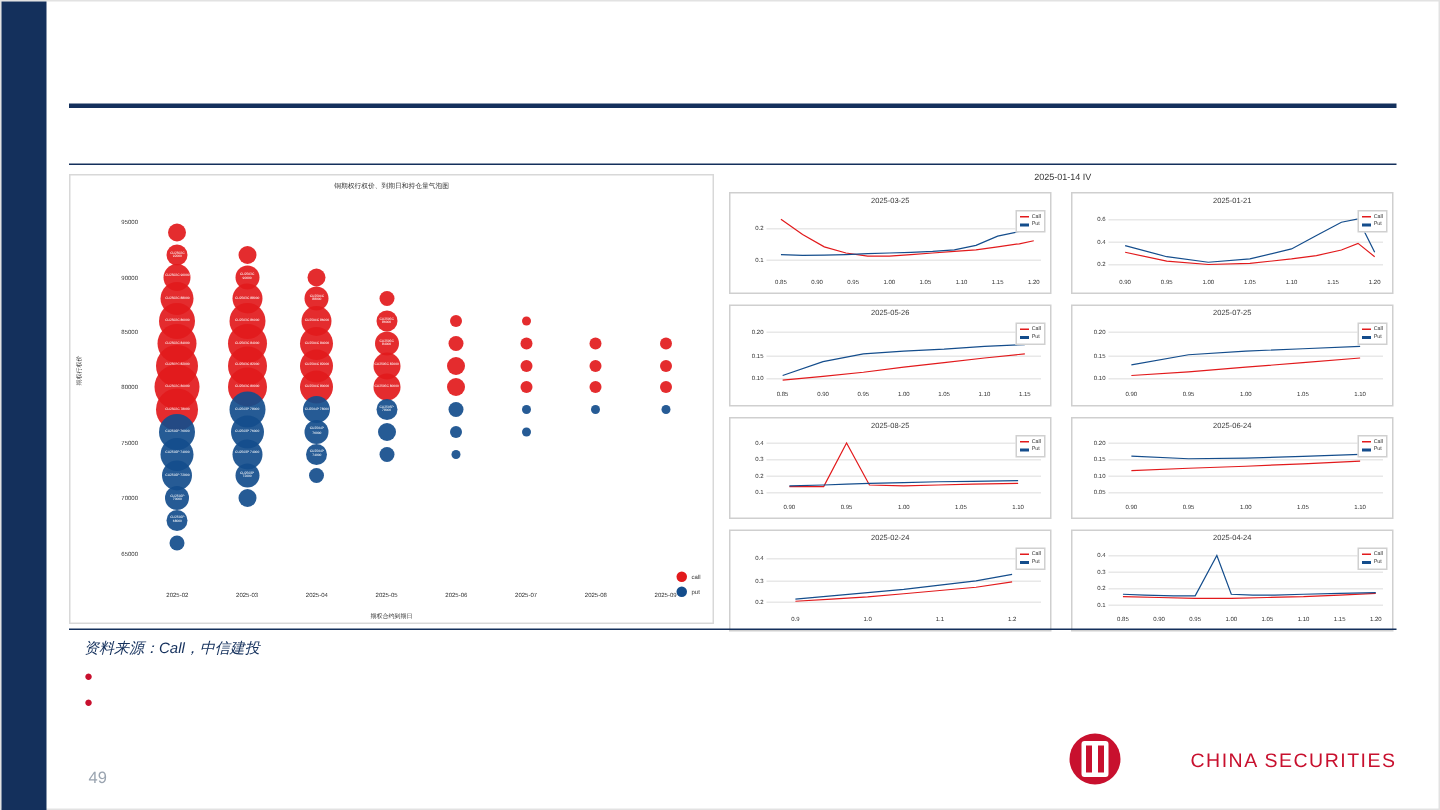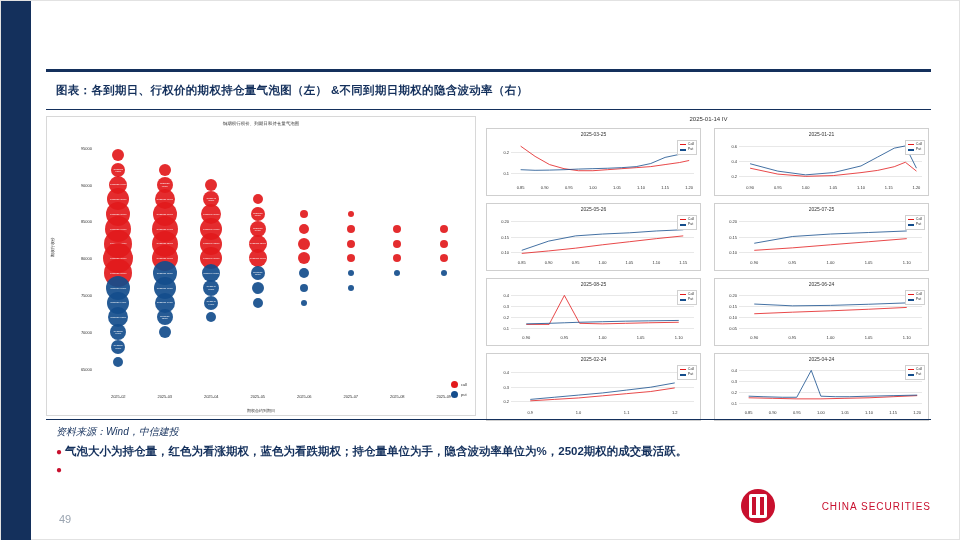--- a/index.html
+++ b/index.html
@@ -157,31 +157,30 @@
     background:#c8102e;position:relative;
   }
   .logo-mark:before{
     content:"";position:absolute;left:8px;top:5px;width:18px;height:24px;
     border:3px solid #fff;border-radius:2px;box-sizing:border-box;
   }
   .logo-mark:after{
     content:"";position:absolute;left:15px;top:5px;width:4px;height:24px;background:#fff;
   }
   .logo-txt-cn{font-size:16px;font-weight:bold;color:#c8102e;letter-spacing:1px;}
-  .logo-txt-en{font-size:10px;color:#c8102e;letter-spacing:1px;margin-left:40px;}
+  .logo-txt-en{font-size:13px;color:#c8102e;letter-spacing:1px;margin-left:40px;}
 </style>
 </head>
 <body>
 
 <div class="slide">
 
   <div class="left-bar"></div>
 
   <div class="title-rule"></div>
-  <div class="subtitle">图表：各到期日、行权价的期权持仓量气泡图（左） &amp;不同到期日期权的隐含波动率（右）</div>
   <div class="sub-rule"></div>
 
   <div class="charts">
 
     <div class="bubble-panel">
       <div class="bubble-title">铜期权行权价、到期日和持仓量气泡图</div>
       <div class="bubble-ylabel">期权行权价</div>
       <div class="bubble-xlabel">期权合约到期日</div>
       <div class="bubble-plot" id="bubble-plot">
           <div class="ytick" style="top: 14.7429px;">95000</div>
@@ -569,26 +568,25 @@
                 <span>Put</span>
               </div>
             </div>
           </div>
         </div>
     </div>
 
   </div>
 
   <div class="src-rule"></div>
-  <div class="source">资料来源：Wind，中信建投</div>
+  <div class="source">资料来源：Call，中信建投</div>
 
   <div class="bullets">
     <div class="bullet">
       <span class="mk">●</span>
-      <span>气泡大小为持仓量，红色为看涨期权，蓝色为看跌期权；持仓量单位为手，隐含波动率单位为%，2502期权的成交最活跃。</span>
     </div>
     <div class="bullet">
       <span class="mk">●</span>
     </div>
   </div>
 
   <div class="page-no">49</div>
 
   <div class="logo">
     <div class="logo-mark"></div>

